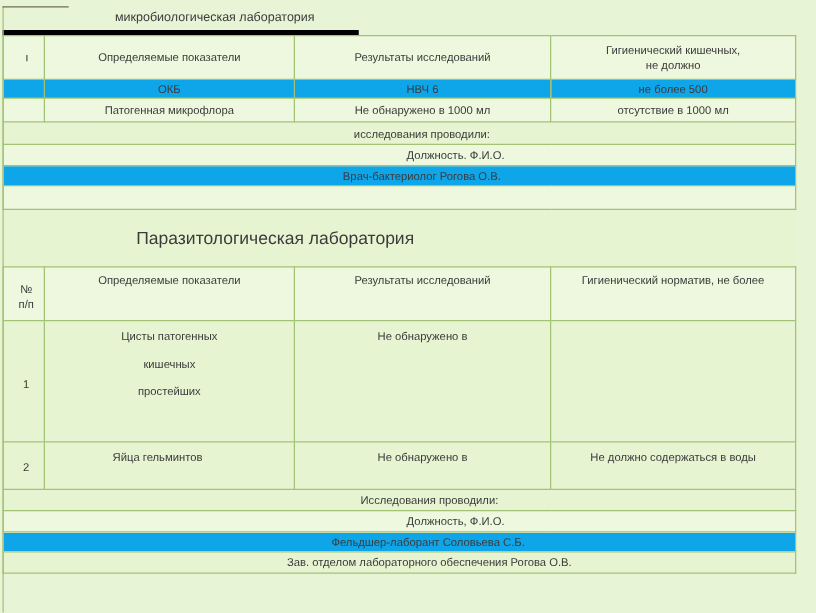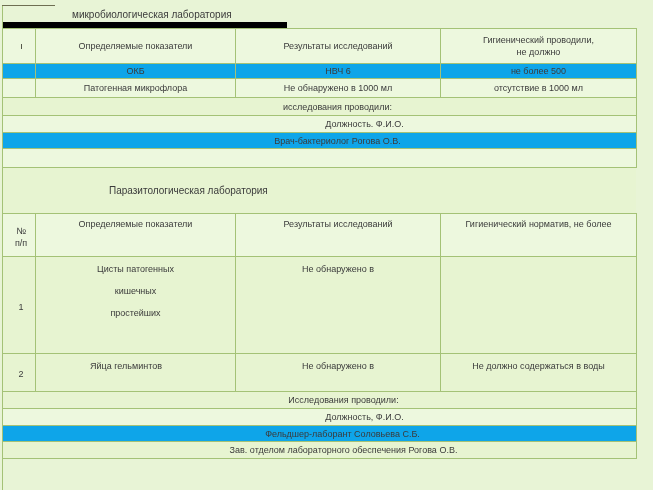--- a/index.html
+++ b/index.html
@@ -8,27 +8,27 @@
     background:#e8f4d6;
     font-family:"Liberation Sans",sans-serif;
     color:#3b3b3b;
   }
   .sheet{position:relative;width:653px;height:490px;}
   .left-line{position:absolute;left:2px;top:3px;bottom:0;width:0;border-left:1px solid #a4c276;}
   .top-line{position:absolute;left:2px;top:3px;width:53px;border-top:1px solid #6e6e52;}
 
   .title1{
     margin:2px 0 0 2px;width:285px;height:26px;box-sizing:border-box;
-    border-bottom:6px solid #000000;
-    padding-left:70px;font-size:10px;line-height:26px;white-space:nowrap;
+    border-bottom:4px solid #000000;
+    padding-left:90px;font-size:10px;line-height:26px;white-space:nowrap;
   }
   .title2{
     margin-left:2px;width:634px;height:45px;box-sizing:border-box;
     background:#e7f4d1;
-    padding-left:107px;font-size:10px;line-height:45px;white-space:nowrap;
+    padding-left:107px;font-size:14px;line-height:45px;white-space:nowrap;
   }
 
   table.t{
     margin-left:2px;width:634px;
     border-collapse:collapse;table-layout:fixed;
   }
   table.t td{
     border:1px solid #a4c276;
     padding:0 2px;
     font-size:9px;line-height:12px;
@@ -75,21 +75,21 @@
         <col class="c2">
         <col class="c3">
         <col class="c4">
       </colgroup>
     <tbody>
         <tr class="h35">
       <td class="fillA corner"><span class="tick"></span></td>
       <td class="fillA">Определяемые показатели</td>
       <td class="fillA">Результаты исследований</td>
       <td class="fillA">
-        <div>Гигиенический проводили,</div>
+        <div>Гигиенический кишечных,</div>
         <div>не должно</div>
       </td>
     </tr>
     <tr class="h15">
       <td class="fillB"></td>
       <td class="fillB">ОКБ</td>
       <td class="fillB">НВЧ 6</td>
       <td class="fillB">не более 500</td>
     </tr>
     <tr class="h19">

